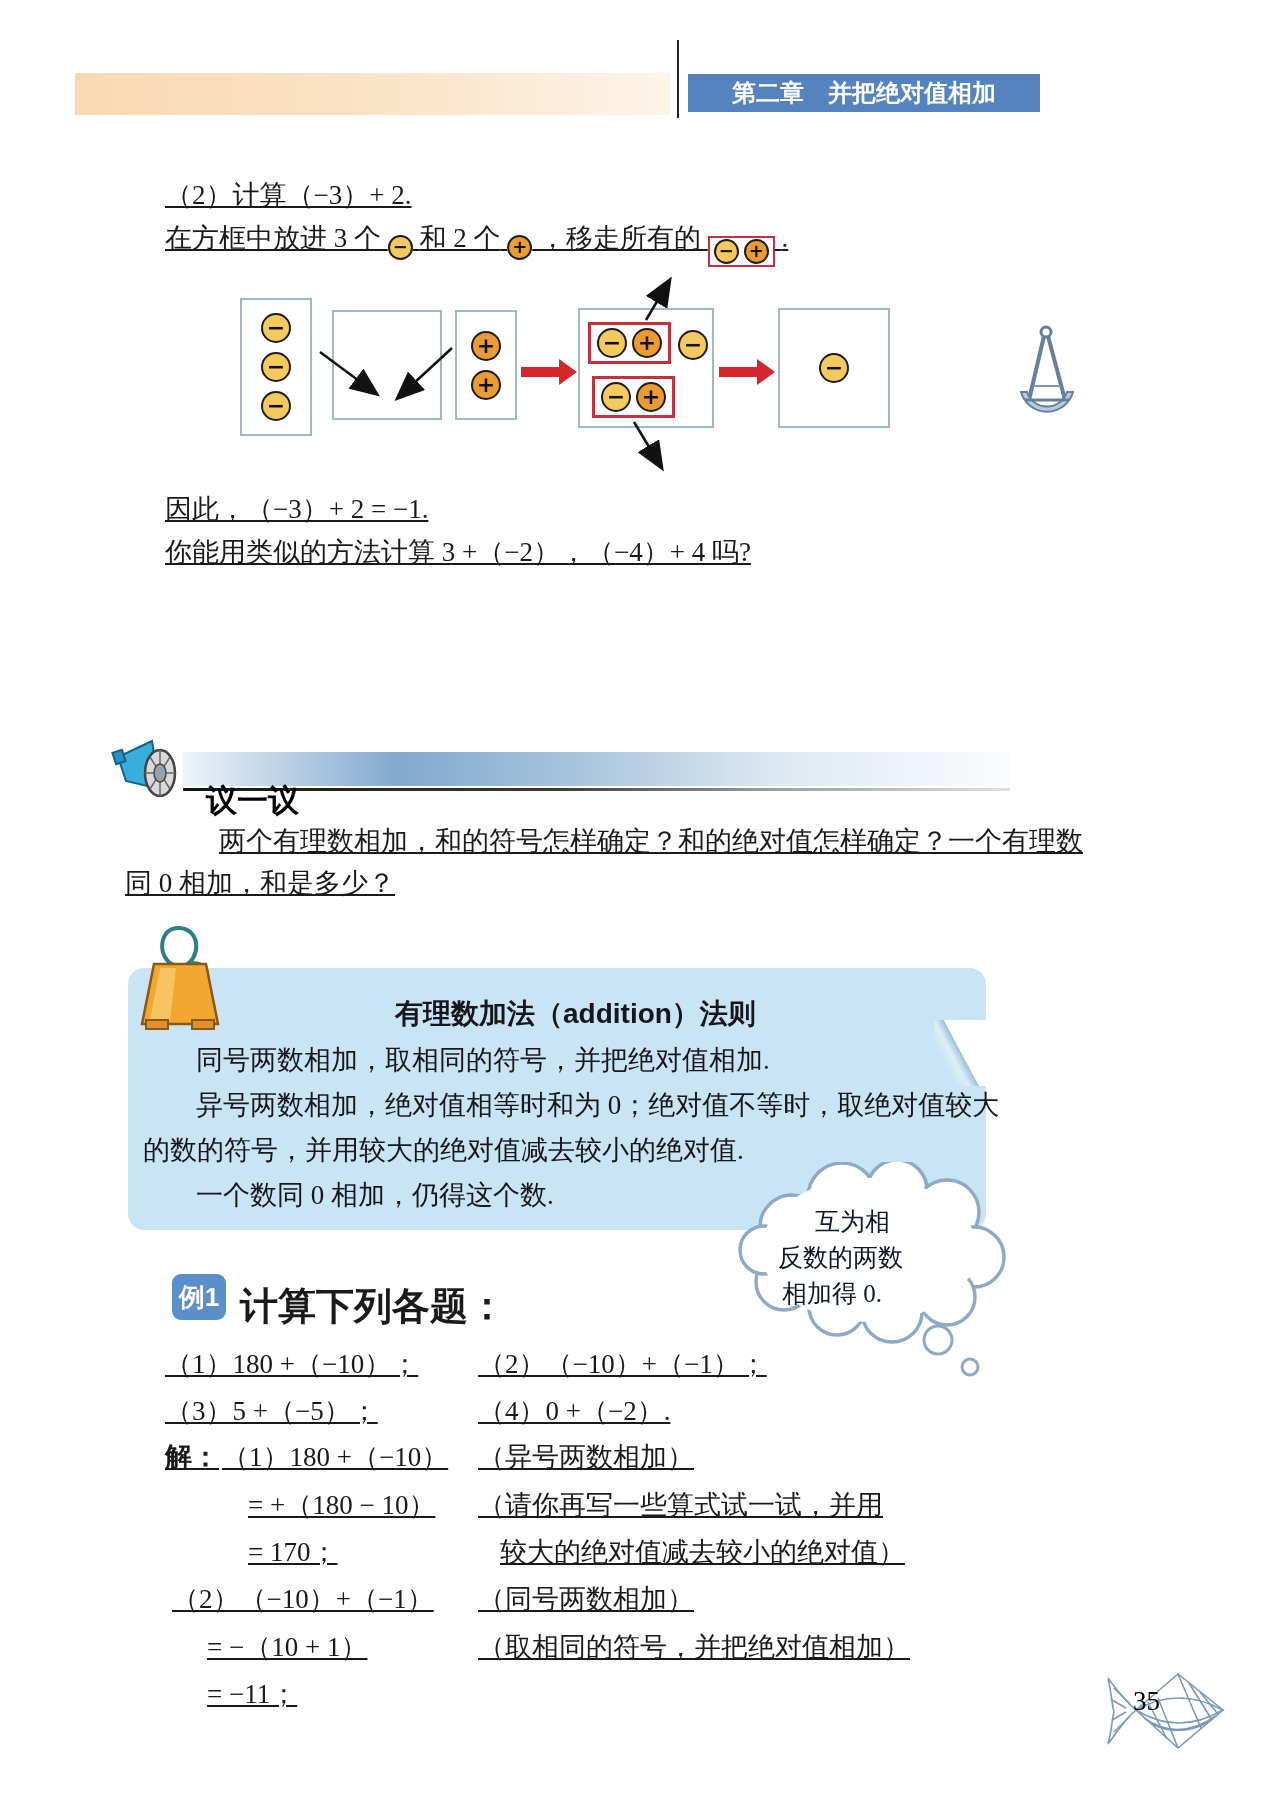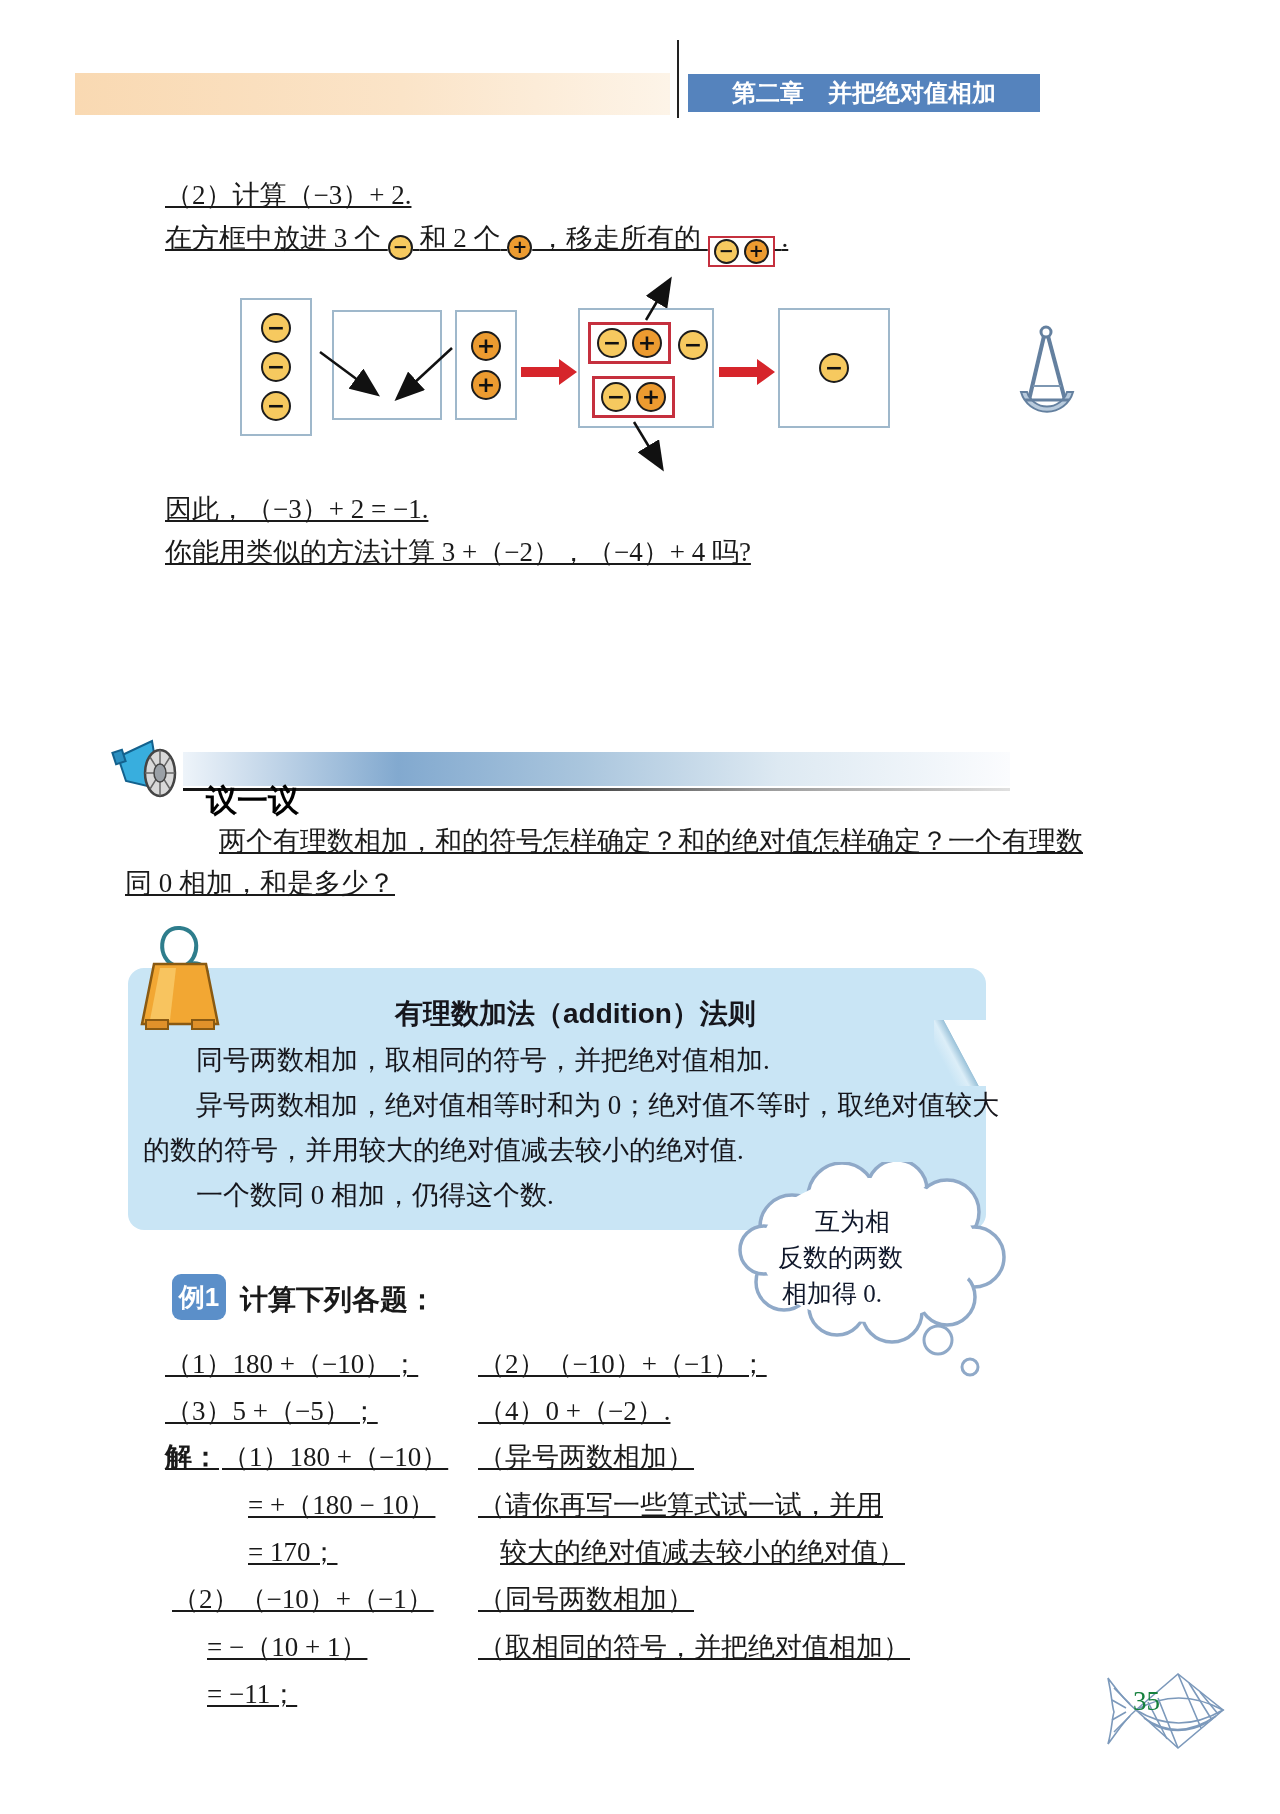--- a/index.html
+++ b/index.html
@@ -186,21 +186,21 @@
     </g>
     <ellipse cx="147" cy="88" rx="108" ry="72" fill="#ffffff"></ellipse>
     <circle cx="216" cy="178" r="14" fill="#ffffff" stroke="#8fa9c8" stroke-width="3"></circle>
     <circle cx="248" cy="205" r="8" fill="#ffffff" stroke="#8fa9c8" stroke-width="3"></circle>
   </svg>
   <div class="cloud-line" style="left:815px;top:1205px;">互为相</div>
   <div class="cloud-line" style="left:778px;top:1241px;">反数的两数</div>
   <div class="cloud-line" style="left:782px;top:1277px;">相加得 0.</div>
 
   <div class="abs badge sans">例1</div>
-  <div class="abs sans" style="left:240px;top:1281px;font-size:28px;font-weight:bold;">计算下列各题：</div>
+  <div class="abs sans" style="left:240px;top:1281px;font-size:38px;font-weight:bold;">计算下列各题：</div>
 
   <div class="abs body-text" style="left:165px;top:1345px;">（1）180 +（−10）；</div>
   <div class="abs body-text" style="left:478px;top:1345px;">（2）（−10）+（−1）；</div>
   <div class="abs body-text" style="left:165px;top:1392px;">（3）5 +（−5）；</div>
   <div class="abs body-text" style="left:478px;top:1392px;">（4）0 +（−2）.</div>
 
   <div class="abs body-text sans" style="left:165px;top:1438px;font-weight:bold;font-size:27px;">解：</div>
   <div class="abs body-text" style="left:222px;top:1438px;">（1）180 +（−10）</div>
   <div class="abs body-text note" style="left:478px;top:1438px;">（异号两数相加）</div>
 
@@ -221,15 +221,15 @@
   <svg class="abs" style="left:1078px;top:1668px;" width="150" height="100" viewBox="0 0 150 100" aria-hidden="true">
     <g fill="none" stroke="#7c99bb" stroke-width="1.6">
       <polygon points="58,42 100,6 145,42 100,80"></polygon>
       <path d="M58,42 Q100,18 145,42 Q100,68 58,42"></path>
       <path d="M58,42 C44,30 36,18 30,10 C34,28 34,38 36,44 C34,50 34,62 30,76 C38,66 46,52 58,42" fill="#fff"></path>
       <path d="M36,20 L52,36 M34,32 L48,40 M36,64 L52,48 M34,52 L48,44"></path>
       <path d="M100,6 L123,60 M111,15 L134,52 M122,24 L140,46 M100,80 L80,30 M89,71 L70,34"></path>
       <path d="M66,50 Q100,74 138,48 M74,56 Q102,70 130,54"></path>
     </g>
   </svg>
-  <div class="abs" style="left:1133px;top:1686px;font-size:27px;color:#15803d;">35</div>
+  <div class="abs" style="left:1133px;top:1686px;font-size:27px;color:#000000;">35</div>
 
 </div>
 
 </body></html>

